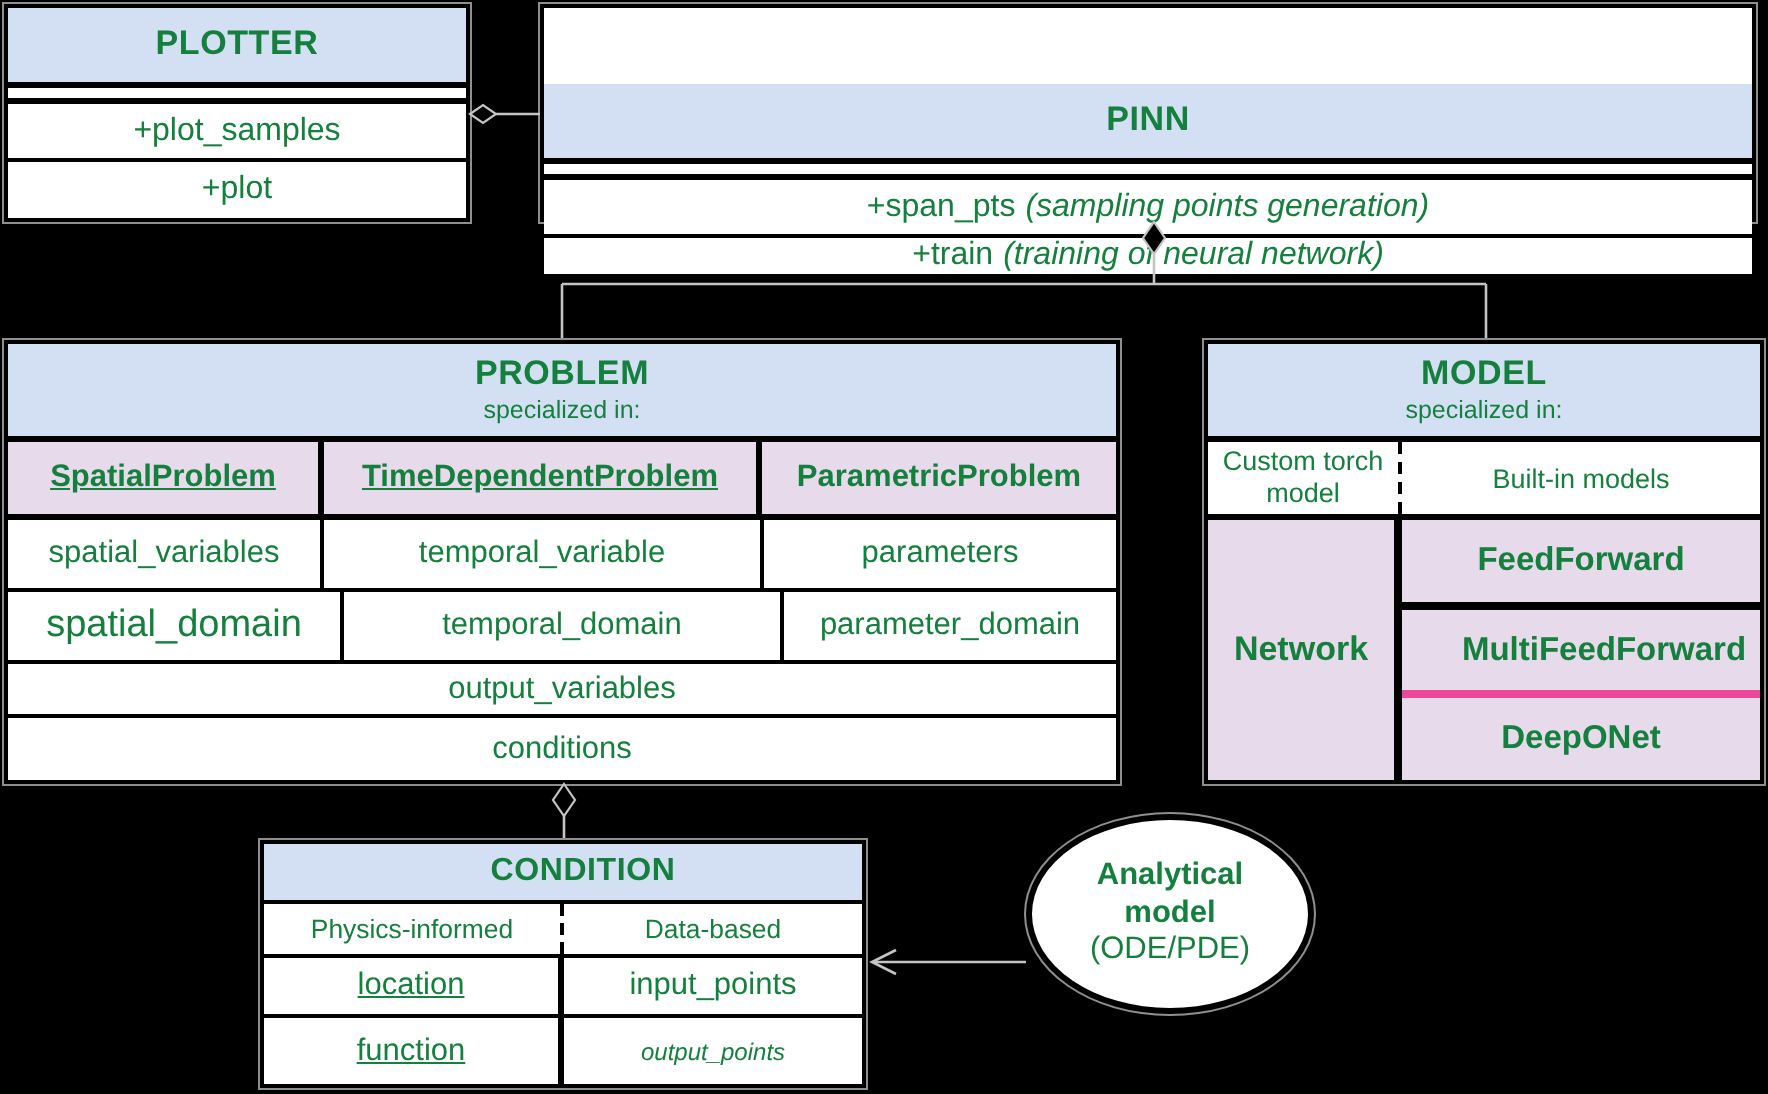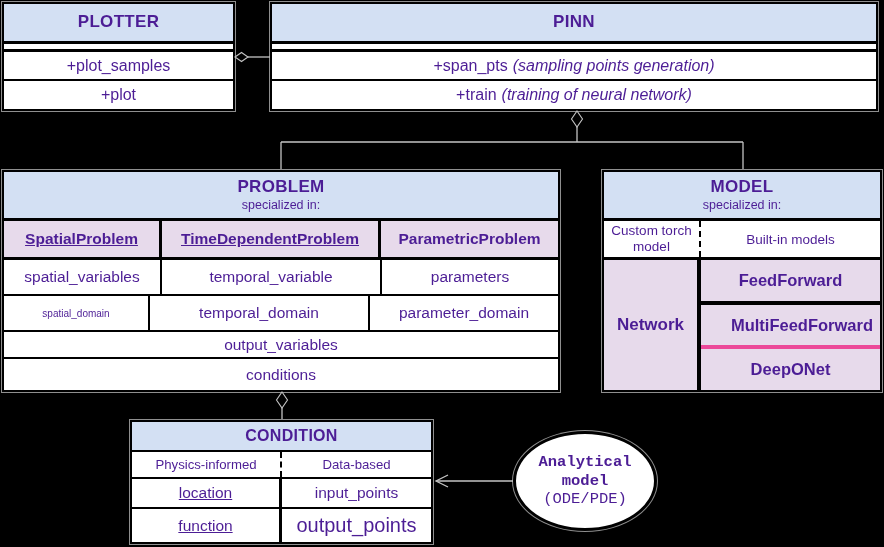--- a/index.html
+++ b/index.html
@@ -1,18 +1,18 @@
 <!DOCTYPE html>
 <html><head>
 <meta charset="utf-8">
 <style>
   html,body{margin:0;padding:0;background:#000;}
   .canvas{
     position:relative;width:884px;height:547px;background:#000;overflow:hidden;
-    font-family:"Liberation Sans","DejaVu Sans",sans-serif;color:#4c1d95;
+    font-family:"Liberation Sans","DejaVu Sans",sans-serif;color:#15803d;
   }
   .box{
     position:absolute;background:#fff;border:2px solid #000;box-sizing:border-box;
     display:flex;flex-direction:column;box-shadow:0 0 0 1px #8f8f8f;
   }
   .class-header{
     background:#d3e0f3;border-bottom:3px solid #000;
     display:flex;flex-direction:column;justify-content:center;align-items:center;
     flex:none;
   }
@@ -53,21 +53,21 @@
     <div class="empty-strip"></div>
     <div class="method-row rule" style="height:27px;">
       <span>+plot_samples</span>
     </div>
     <div class="method-row" style="flex:1;">
       <span>+plot</span>
     </div>
   </div>
 
   <div class="box" style="left:270px;top:2px;width:608px;height:109px;">
-    <div class="class-header" style="height:37px;">
+    <div class="class-header" style="height:37px;margin-top:38px;">
       <span class="class-title">PINN</span>
     </div>
     <div class="empty-strip"></div>
     <div class="method-row rule" style="height:27px;">
       <span>+span_pts</span>
       <span class="note">(sampling points generation)</span>
     </div>
     <div class="method-row" style="flex:1;">
       <span>+train</span>
       <span class="note">(training of neural network)</span>
@@ -83,21 +83,21 @@
       <div class="cell lav bold solid-right-3" style="width:158px;font-size:15.5px;">SpatialProblem</div>
       <div class="cell lav bold solid-right-3" style="width:219px;font-size:15.5px;">TimeDependentProblem</div>
       <div class="cell lav bold" style="flex:1;font-size:15.5px;">ParametricProblem</div>
     </div>
     <div class="cells rule" style="height:34px;">
       <div class="cell solid-right-2" style="width:158px;font-size:15.5px;">spatial_variables</div>
       <div class="cell solid-right-2" style="width:220px;font-size:15.5px;">temporal_variable</div>
       <div class="cell" style="flex:1;font-size:15.5px;">parameters</div>
     </div>
     <div class="cells rule" style="height:34px;">
-      <div class="cell solid-right-2" style="width:146px;font-size:10px;">spatial_domain</div>
+      <div class="cell solid-right-2" style="width:168px;font-size:19px;">spatial_domain</div>
       <div class="cell solid-right-2" style="width:220px;font-size:15.5px;">temporal_domain</div>
       <div class="cell" style="flex:1;font-size:15.5px;">parameter_domain</div>
     </div>
     <div class="cell rule" style="height:27px;font-size:15.5px;flex:none;">output_variables</div>
     <div class="cell" style="flex:1;font-size:15.5px;">conditions</div>
   </div>
 
   <div class="box" style="left:602px;top:170px;width:280px;height:222px;">
     <div class="class-header" style="height:46px;">
       <span class="class-title">MODEL</span>
@@ -124,25 +124,25 @@
     <div class="cells rule" style="height:25px;">
       <div class="cell dashed-right" style="width:150px;font-size:13.2px;">Physics-informed</div>
       <div class="cell" style="flex:1;font-size:13.2px;">Data-based</div>
     </div>
     <div class="cells rule" style="height:28px;">
       <div class="cell solid-right-3" style="width:150px;font-size:15.5px;">location</div>
       <div class="cell" style="flex:1;font-size:15.5px;">input_points</div>
     </div>
     <div class="cells" style="flex:1;">
       <div class="cell solid-right-3" style="width:150px;font-size:15.5px;">function</div>
-      <div class="cell" style="flex:1;font-size:20px;">output_points</div>
+      <div class="cell" style="flex:1;font-size:12px;font-style:italic;">output_points</div>
     </div>
   </div>
 
-  <div class="ellipse" style="left:513px;top:431px;width:144px;height:100px;font-family:Liberation Mono, monospace;">
+  <div class="ellipse" style="left:513px;top:407px;width:144px;height:100px;">
     <span class="l bold">Analytical</span>
     <span class="l bold">model</span>
     <span class="l">(ODE/PDE)</span>
   </div>
 
   <svg class="connectors" width="884" height="547" viewBox="0 0 884 547">
     <g stroke="#c4c4c4" stroke-width="1.3" fill="none">
 
       <line x1="248" y1="57" x2="270" y2="57"></line>
       <polygon points="235,57 241.5,52.5 248,57 241.5,61.5" fill="#000000" stroke-width="1.1"></polygon>

